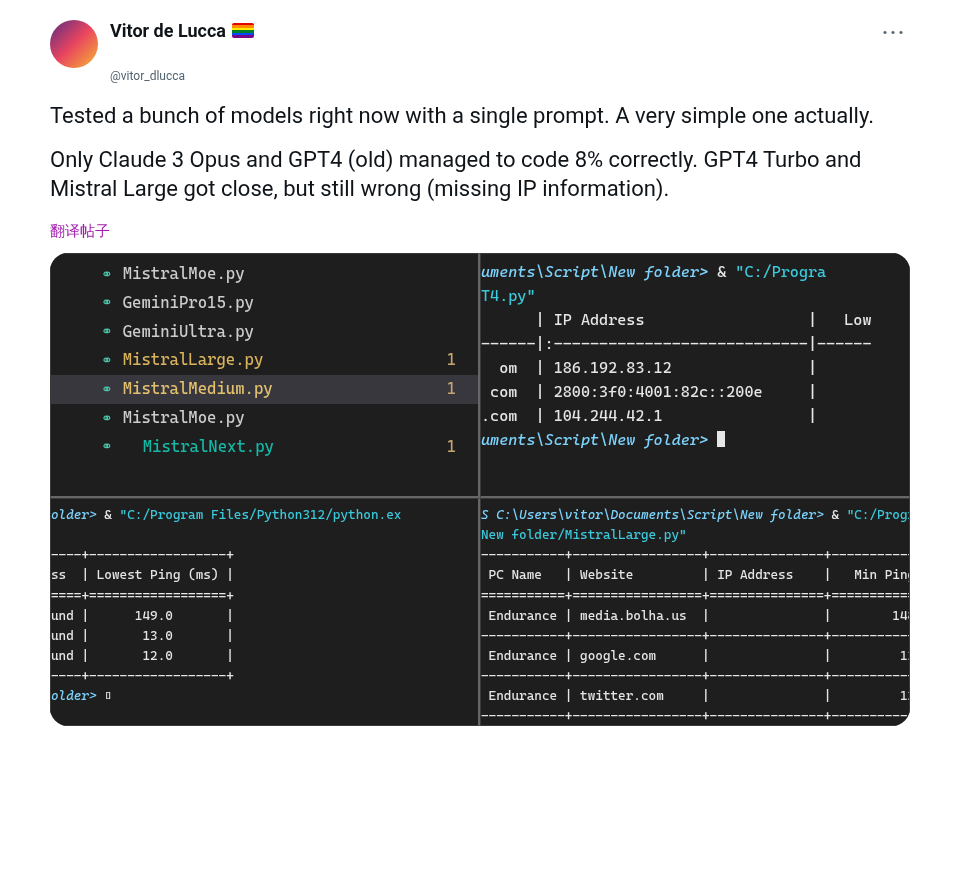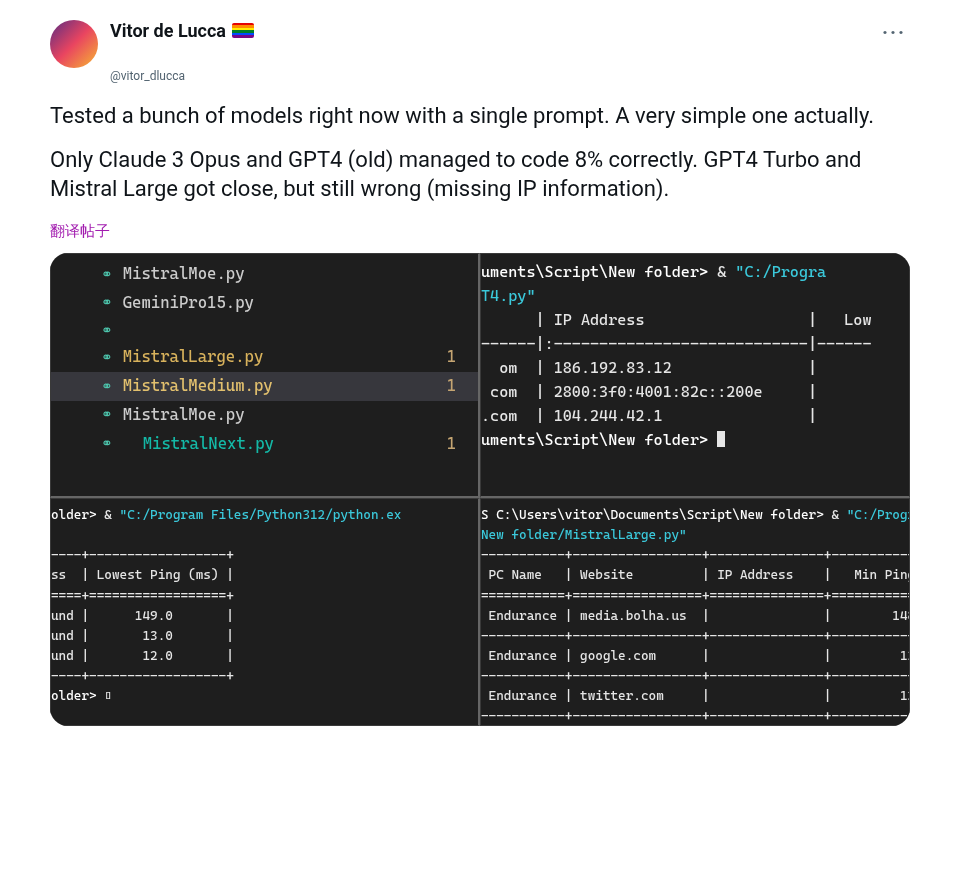--- a/index.html
+++ b/index.html
@@ -119,21 +119,21 @@
   .file-row .fname { color: #cccccc; }
   .file-row.modified.highlight .fname { color: #e2c06e; }
   .file-row.last .fname { color: #14b8a6; margin-left: 20px; }
   
   .term {
     padding: 6px 0 6px 0;
     font-size: 15.5px;
     white-space: pre;
   }
   .cyan  { color: #3bc9db; }
-  .gold  { color: #ffffff; }
+  .gold  { color: #7dd3fc; font-style: italic; }
   .white { color: #e6e6e6; }
   .grey  { color: #b0b0b0; }
   .cursor {
     display:inline-block;
     width: 8px;
     height: 16px;
     background:#e6e6e6;
     vertical-align: -2px;
   }
   .pane.p3 .term, .pane.p4 .term { font-size: 13px; line-height:1.55; }
@@ -176,20 +176,21 @@
           <span class="fname">MistralMoe.py</span>
           <span class="mod-count"></span>
         </div>
         <div class="file-row">
           <span class="icon">⚭</span>
           <span class="fname">GeminiPro15.py</span>
           <span class="mod-count"></span>
         </div>
         <div class="file-row">
           <span class="icon">⚭</span>
+          <span class="fname">GeminiUltra.py</span>
           <span class="mod-count"></span>
         </div>
         <div class="file-row modified">
           <span class="icon">⚭</span>
           <span class="fname">MistralLarge.py</span>
           <span class="mod-count">1</span>
         </div>
         <div class="file-row modified highlight">
           <span class="icon">⚭</span>
           <span class="fname">MistralMedium.py</span>

